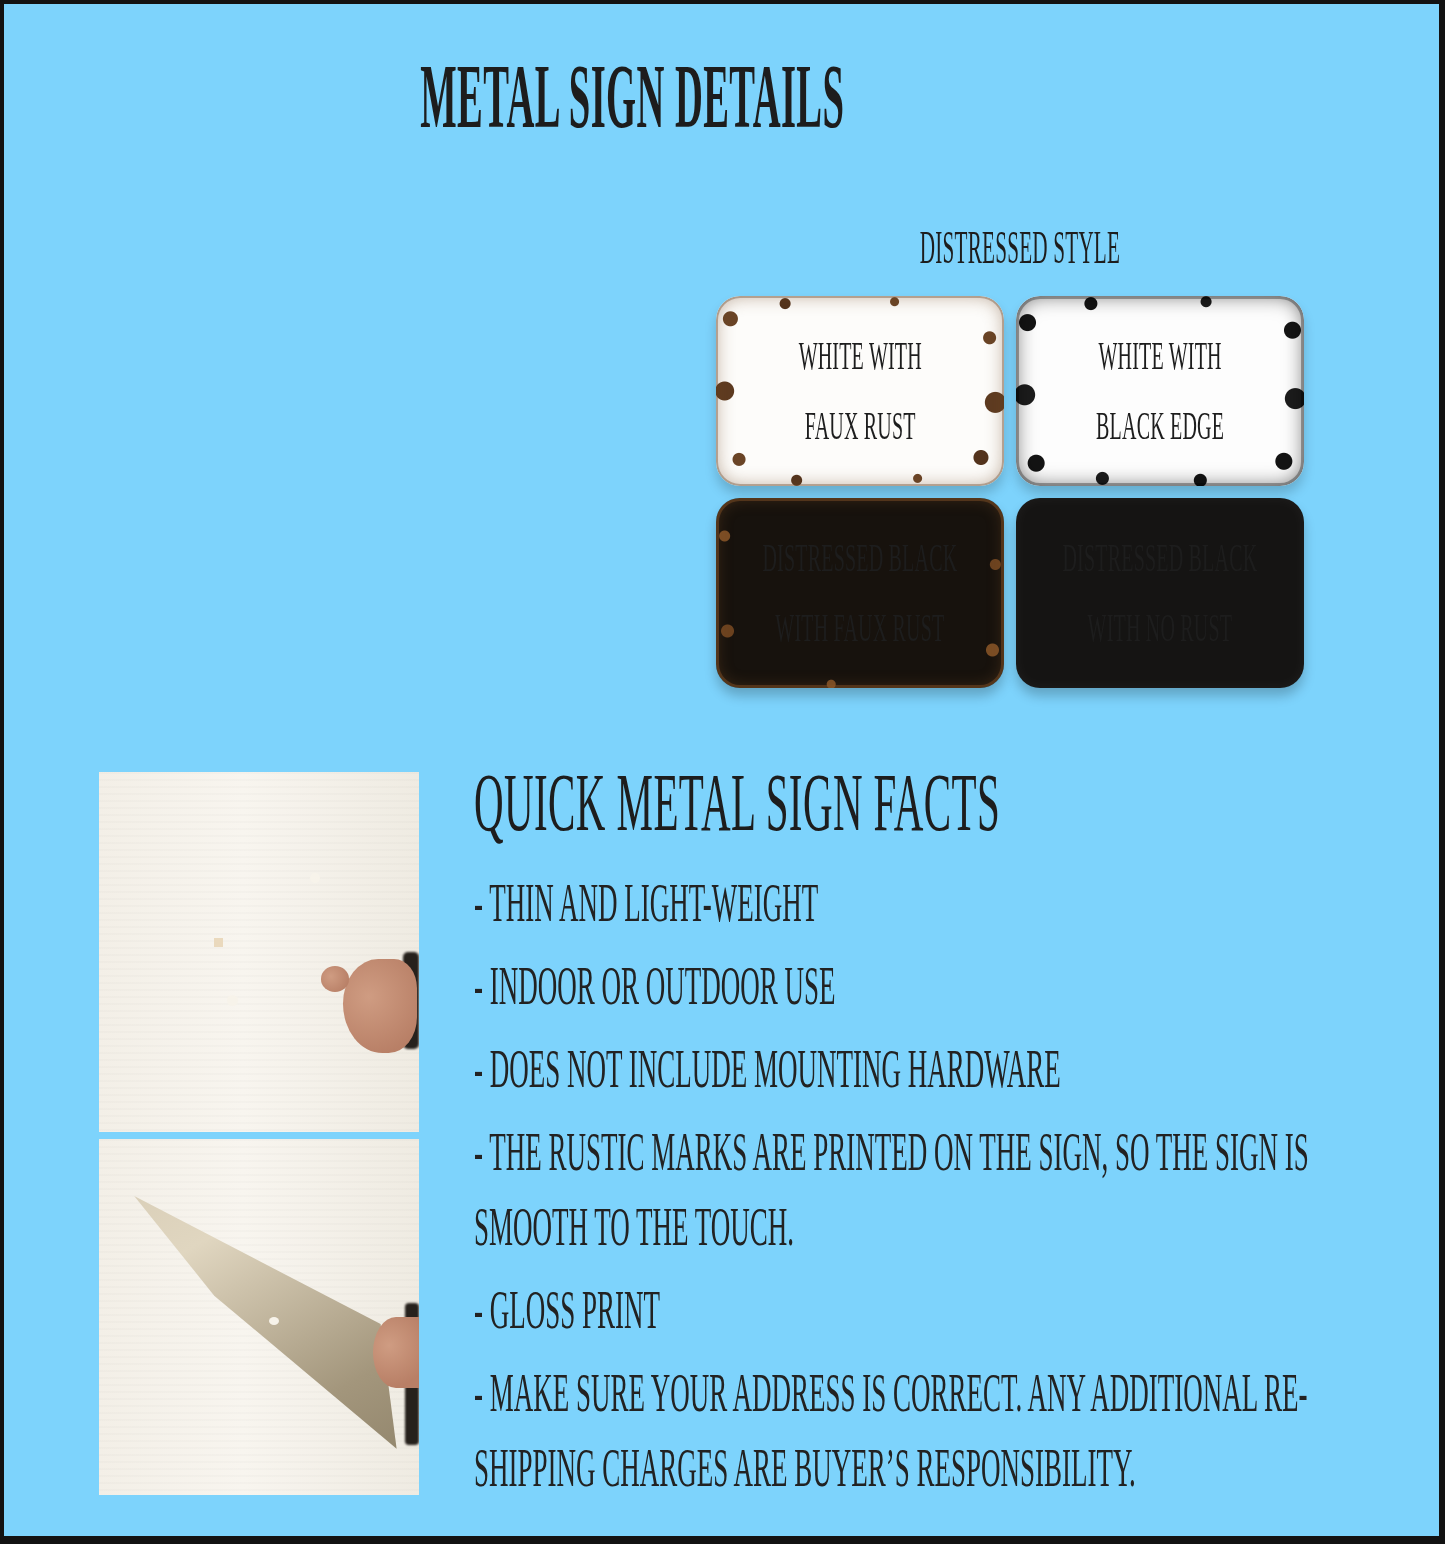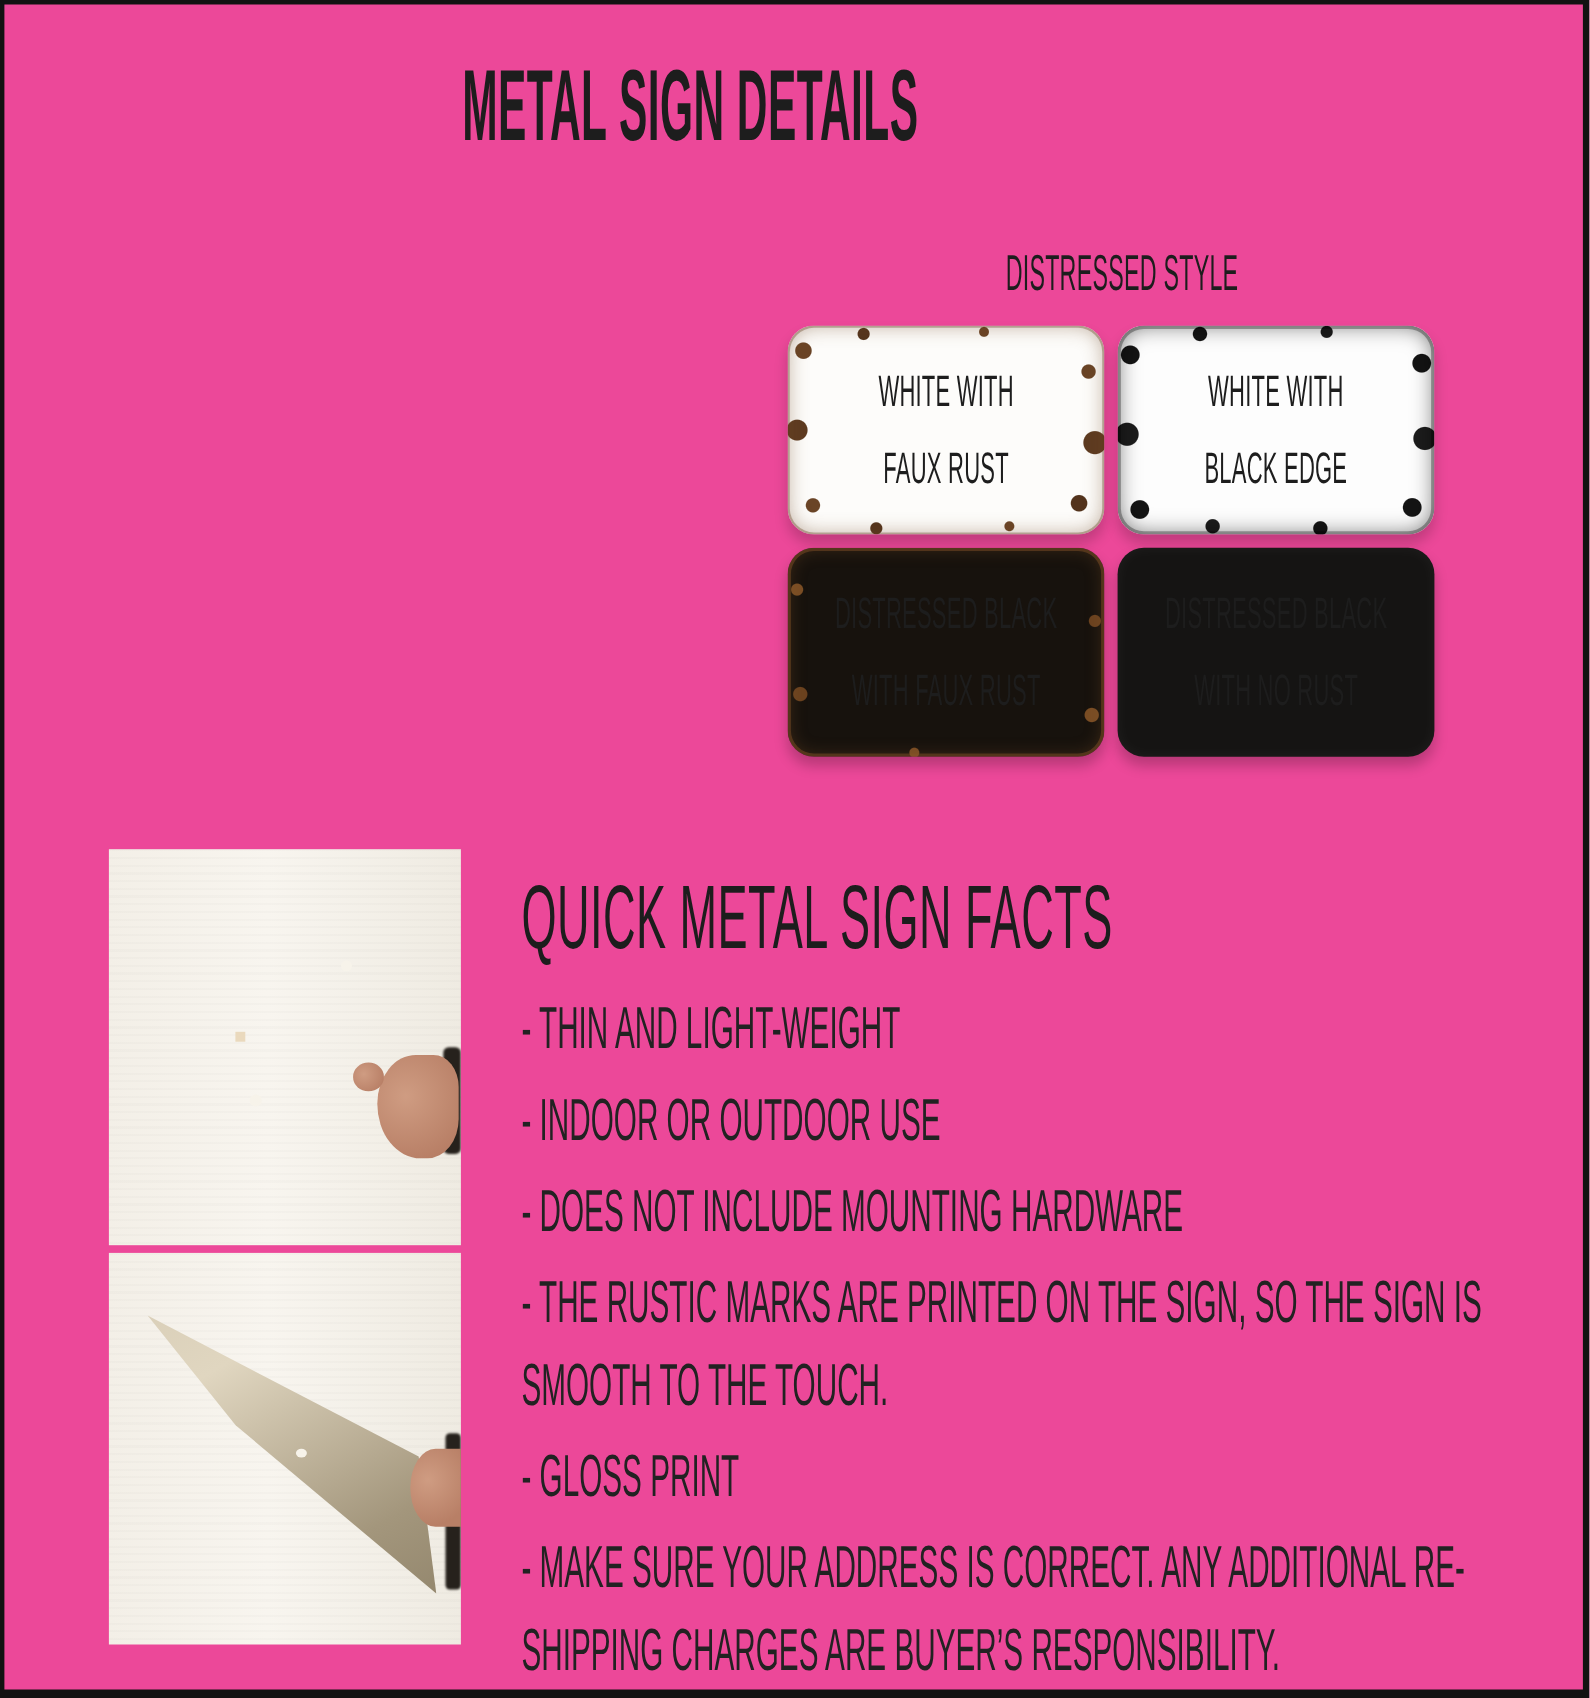--- a/index.html
+++ b/index.html
@@ -2,25 +2,25 @@
 <html><head>
 <meta charset="utf-8">
 <title>Metal Sign Details</title>
 <style>
   html,body{margin:0;padding:0;background:#ffffff;}
   *{box-sizing:border-box;}
 
   #stage{
     position:relative;
     width:1445px;height:1544px;
-    background:#ec4899;
+    background:#7dd3fc;
     border-style:solid;border-color:#121212;
     border-width:4px 6px 8px 4px;
     overflow:hidden;
-    font-family:Liberation Sans, sans-serif;
+    font-family:Liberation Serif, serif;
     color:#1d1d1d;
   }
 
   
   .deco{white-space:nowrap;letter-spacing:.01em;color:#1d1d1d;}
   .h-center{text-align:center;}
 
   .title{
     position:absolute;top:44px;left:0;width:1435px;
     font-size:92px;line-height:96px;font-weight:700;
@@ -128,21 +128,21 @@
     box-shadow:inset 0 0 0 3px rgba(135,85,40,.45), inset 0 0 16px rgba(150,95,45,.35), 0 8px 12px rgba(0,0,0,.22);
     color:#f2efe9;
   }
   .d-black-plain{
     background:#151413;
     box-shadow:inset 0 0 14px rgba(255,255,255,.05), 0 8px 12px rgba(0,0,0,.22);
     color:#f2efe9;
   }
 
   
-  #facts-section{position:absolute;left:470px;top:788px;width:960px;}
+  #facts-section{position:absolute;left:470px;top:756px;width:960px;}
   .facts-head{
     font-size:82px;line-height:86px;font-weight:400;
     transform:scaleX(.5);transform-origin:0 0;
   }
   .facts-list{
     position:absolute;left:0;top:106px;width:1900px;
     font-size:54px;line-height:75px;font-weight:400;color:#222222;
     transform:scaleX(.5);transform-origin:0 0;
   }
   .fact{margin:0 0 8px 0;}

